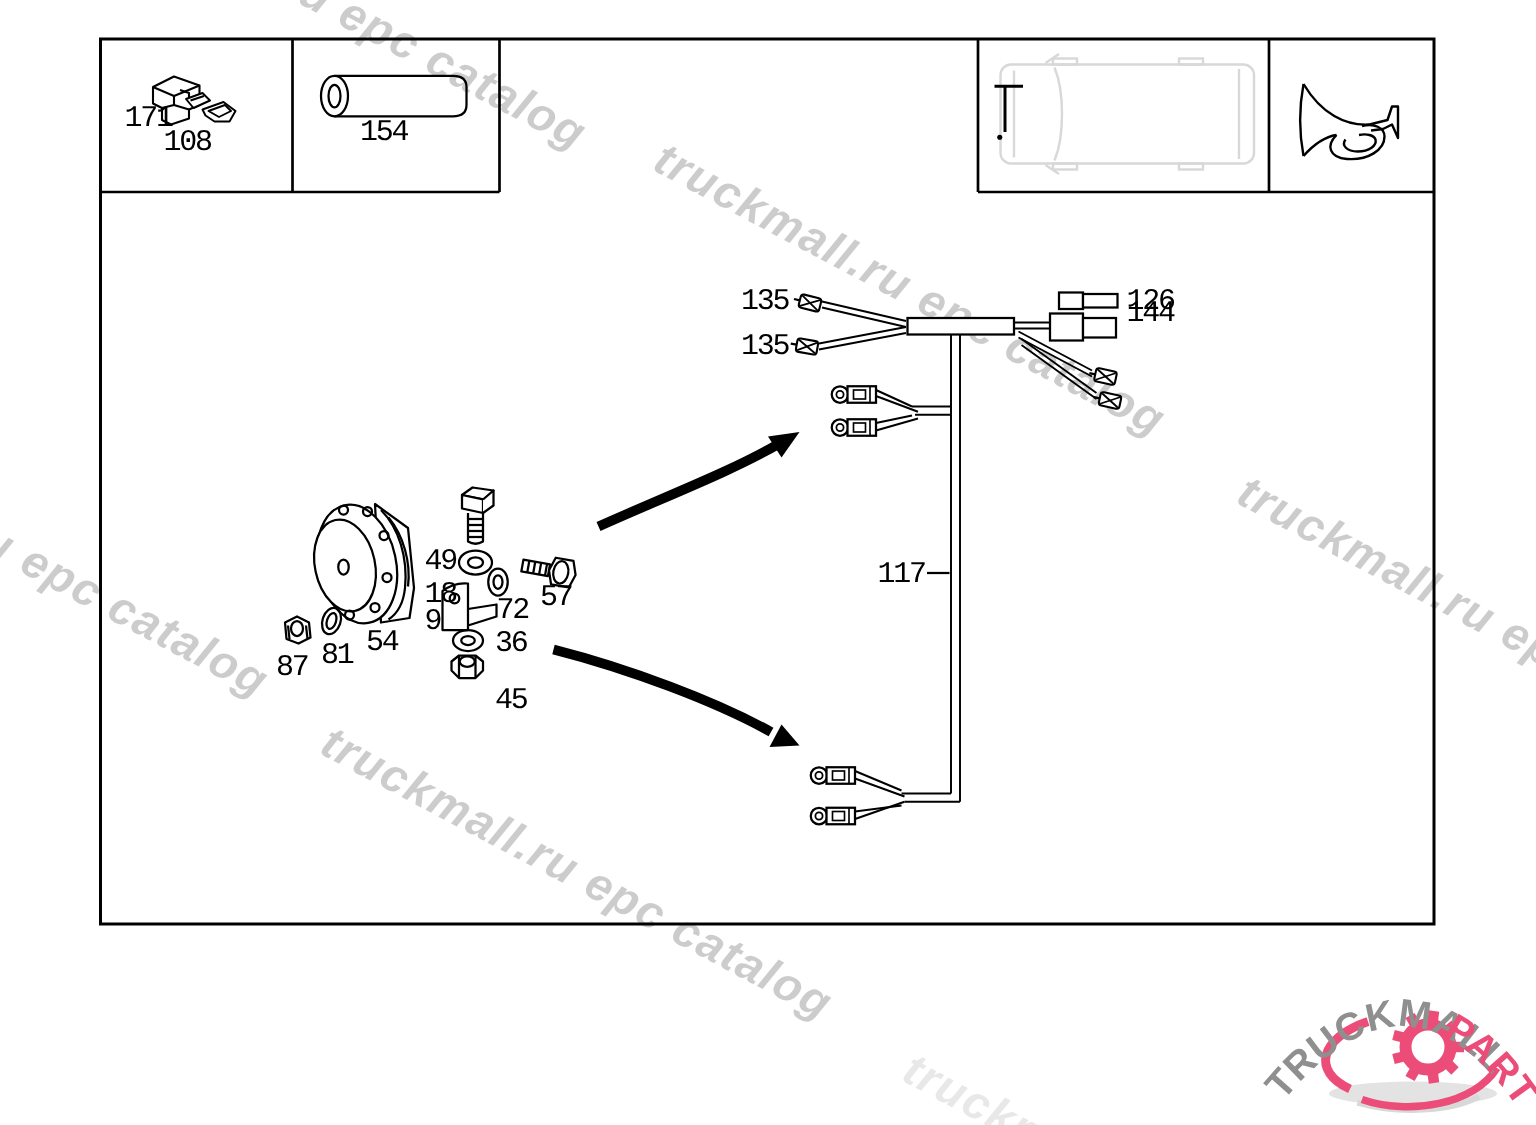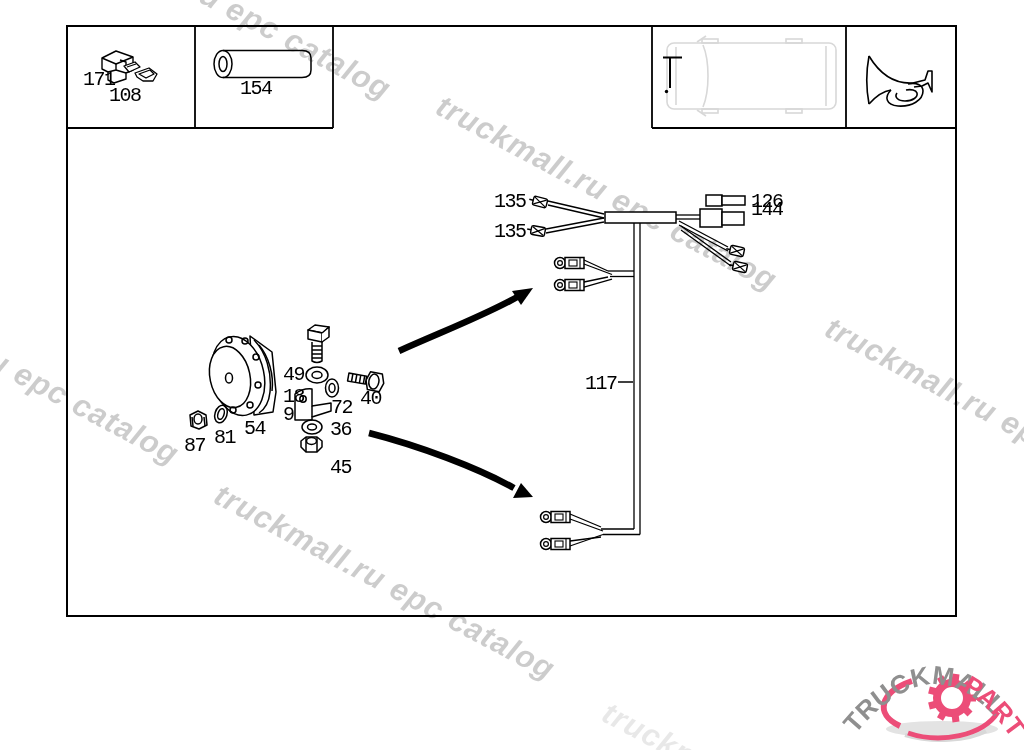--- a/index.html
+++ b/index.html
@@ -264,21 +264,21 @@
   <div class="label" style="left:240px;top:79px;">154</div>
   <div class="label" style="left:494px;top:192px;">135</div>
   <div class="label" style="left:494px;top:222px;">135</div>
   <div class="label" style="left:751px;top:192px;">126</div>
   <div class="label" style="left:751px;top:200px;">144</div>
   <div class="label" style="left:585px;top:374px;">117</div>
   <div class="label" style="left:283px;top:343px;margin-top:44px;">18</div>
   <div class="label" style="left:283px;top:365px;">49</div>
   <div class="label" style="left:283px;top:405px;">9</div>
   <div class="label" style="left:331px;top:398px;">72</div>
-  <div class="label" style="left:360px;top:389px;">40</div>
+  <div class="label" style="left:360px;top:389px;">57</div>
   <div class="label" style="left:330px;top:420px;text-align:right;">36</div>
   <div class="label" style="left:330px;top:458px;">45</div>
   <div class="label" style="left:244px;top:419px;">54</div>
   <div class="label" style="left:214px;top:428px;">81</div>
   <div class="label" style="left:184px;top:436px;">87</div>
 
   <div class="thumb" style="left:66px;top:25px;width:129px;height:103px;"></div>
   <div class="thumb" style="left:195px;top:25px;width:138px;height:103px;"></div>
   <div class="thumb" style="left:652px;top:25px;width:194px;height:103px;"></div>
   <div class="thumb" style="left:846px;top:25px;width:110px;height:103px;"></div>

